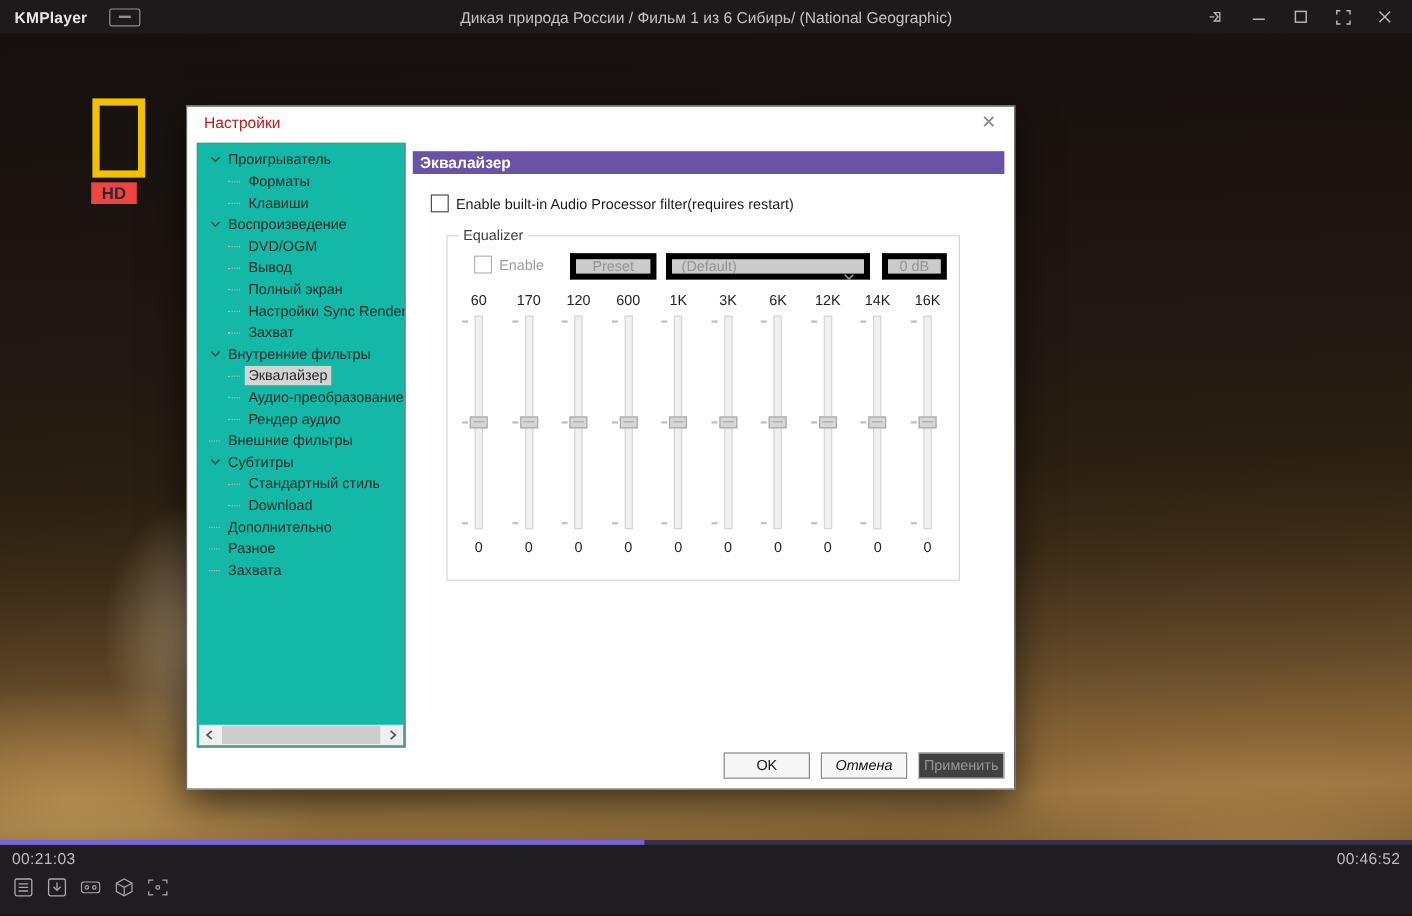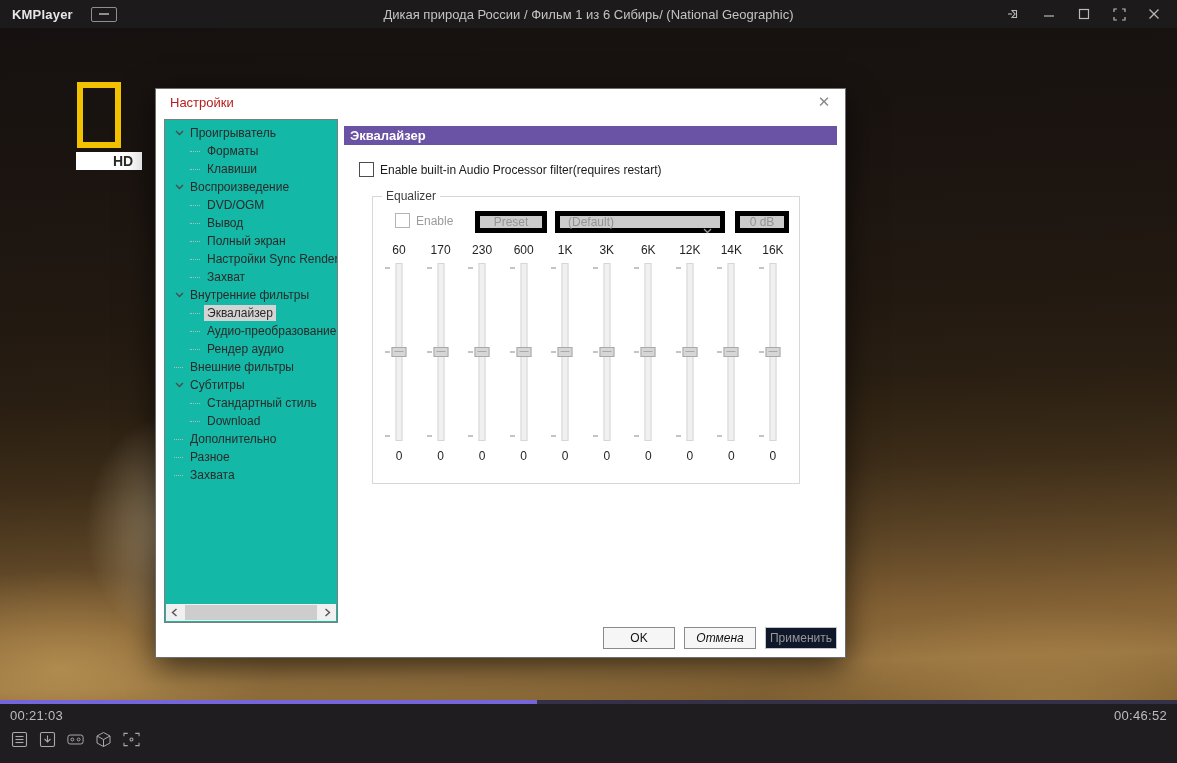--- a/index.html
+++ b/index.html
@@ -13,22 +13,22 @@
     position:absolute;left:0;top:28px;width:1177px;height:672px;
     background:
       radial-gradient(ellipse 120px 160px at 170px 500px, rgba(222,205,170,.50), transparent 70%),
       radial-gradient(ellipse 300px 140px at 60px 640px, rgba(205,165,95,.55), transparent 70%),
       radial-gradient(ellipse 420px 160px at 1050px 690px, rgba(200,158,88,.55), transparent 70%),
       radial-gradient(ellipse 700px 200px at 450px 720px, rgba(165,128,70,.45), transparent 75%),
       linear-gradient(178deg,#161110 0%,#1b1410 22%,#221911 42%,#2a1f12 54%,#3c2c18 65%,#5d4526 76%,#836134 86%,#93703e 93%,#6e5128 100%);
   }
   .natgeo{position:absolute;left:76px;top:82px;width:46px;height:88px;}
   .natgeo .frame{width:32px;height:54px;border:6px solid #f2c200;margin-left:1px;}
-  .natgeo .hd{margin-top:4px;width:38px;height:18px;background:#ffffff;color:#2a2a28;
-    font-weight:bold;font-size:14px;display:flex;align-items:center;justify-content:center;padding-left:28px;}
+  .natgeo .hd{margin-top:4px;width:38px;height:18px;background:#ef4444;color:#2a2a28;
+    font-weight:bold;font-size:14px;display:flex;align-items:center;justify-content:center;}
   
   .titlebar{position:absolute;left:0;top:0;width:1177px;height:28px;background:#1d1a1b;
     display:flex;align-items:center;color:#c9c9c9;}
   .app-name{font-weight:bold;font-size:13px;color:#e6e6e6;margin-left:12px;letter-spacing:.2px;}
   .panel-ico{margin-left:18px;width:24px;height:13px;border:1px solid #8f8f8f;border-radius:2px;
     display:flex;align-items:center;justify-content:center;}
   .panel-ico i{display:block;width:10px;height:0;border-top:2px solid #8f8f8f;}
   .tb-title{position:absolute;left:0;right:0;text-align:center;font-size:13px;color:#c4c4c4;pointer-events:none;}
   .tb-btns{margin-left:auto;display:flex;align-items:center;gap:9px;margin-right:10px;}
   .tb-btn{width:26px;height:22px;display:flex;align-items:center;justify-content:center;color:#b9b9b9;}
@@ -90,21 +90,21 @@
   .slider-thumb{position:absolute;left:50%;transform:translateX(-50%);top:calc(50% - 5px);width:15px;height:10px;
     background:#d6d6d6;border:1px solid #a9a9a9;box-sizing:border-box;}
   .slider-thumb::after{content:"";display:block;margin:3px auto 0;width:9px;height:0;border-top:1px solid #a9a9a9;}
   .tick{position:absolute;left:calc(50% - 14px);width:5px;height:2px;background:#c4c4c4;}
   .tick.t{top:6px;}.tick.m{top:calc(50% - 1px);}.tick.b{bottom:6px;}
   .band-value{font-size:12px;color:#1f1f1f;margin-top:6px;}
   
   .dlg-btn{position:absolute;top:538px;width:72px;height:22px;display:flex;align-items:center;justify-content:center;
     font-size:12px;box-sizing:border-box;}
   .dlg-btn.en{background:#f6f6f6;border:1px solid #8a8a8a;color:#111;}
-  .dlg-btn.dis{background:#0f172a;border:1px solid #c4c4c4;color:#979797;text-align:center;}
+  .dlg-btn.dis{background:#404040;border:1px solid #c4c4c4;color:#979797;text-align:center;}
   .btn-ok{left:447px;}
   .btn-cancel{left:528px;font-style:italic;}
   .btn-apply{left:609px;}
 </style>
 </head>
 <body>
 
 <div class="video-bg"></div>
 <div class="natgeo">
   <div class="frame"></div>
@@ -317,21 +317,21 @@
           <div class="slider-wrap">
             <span class="tick t"></span>
             <span class="tick m"></span>
             <span class="tick b"></span>
             <div class="slider-track"></div>
             <div class="slider-thumb"></div>
           </div>
           <div class="band-value">0</div>
         </div>
         <div class="band">
-          <div class="band-freq">230</div>
+          <div class="band-freq">120</div>
           <div class="slider-wrap">
             <span class="tick t"></span>
             <span class="tick m"></span>
             <span class="tick b"></span>
             <div class="slider-track"></div>
             <div class="slider-thumb"></div>
           </div>
           <div class="band-value">0</div>
         </div>
         <div class="band">

